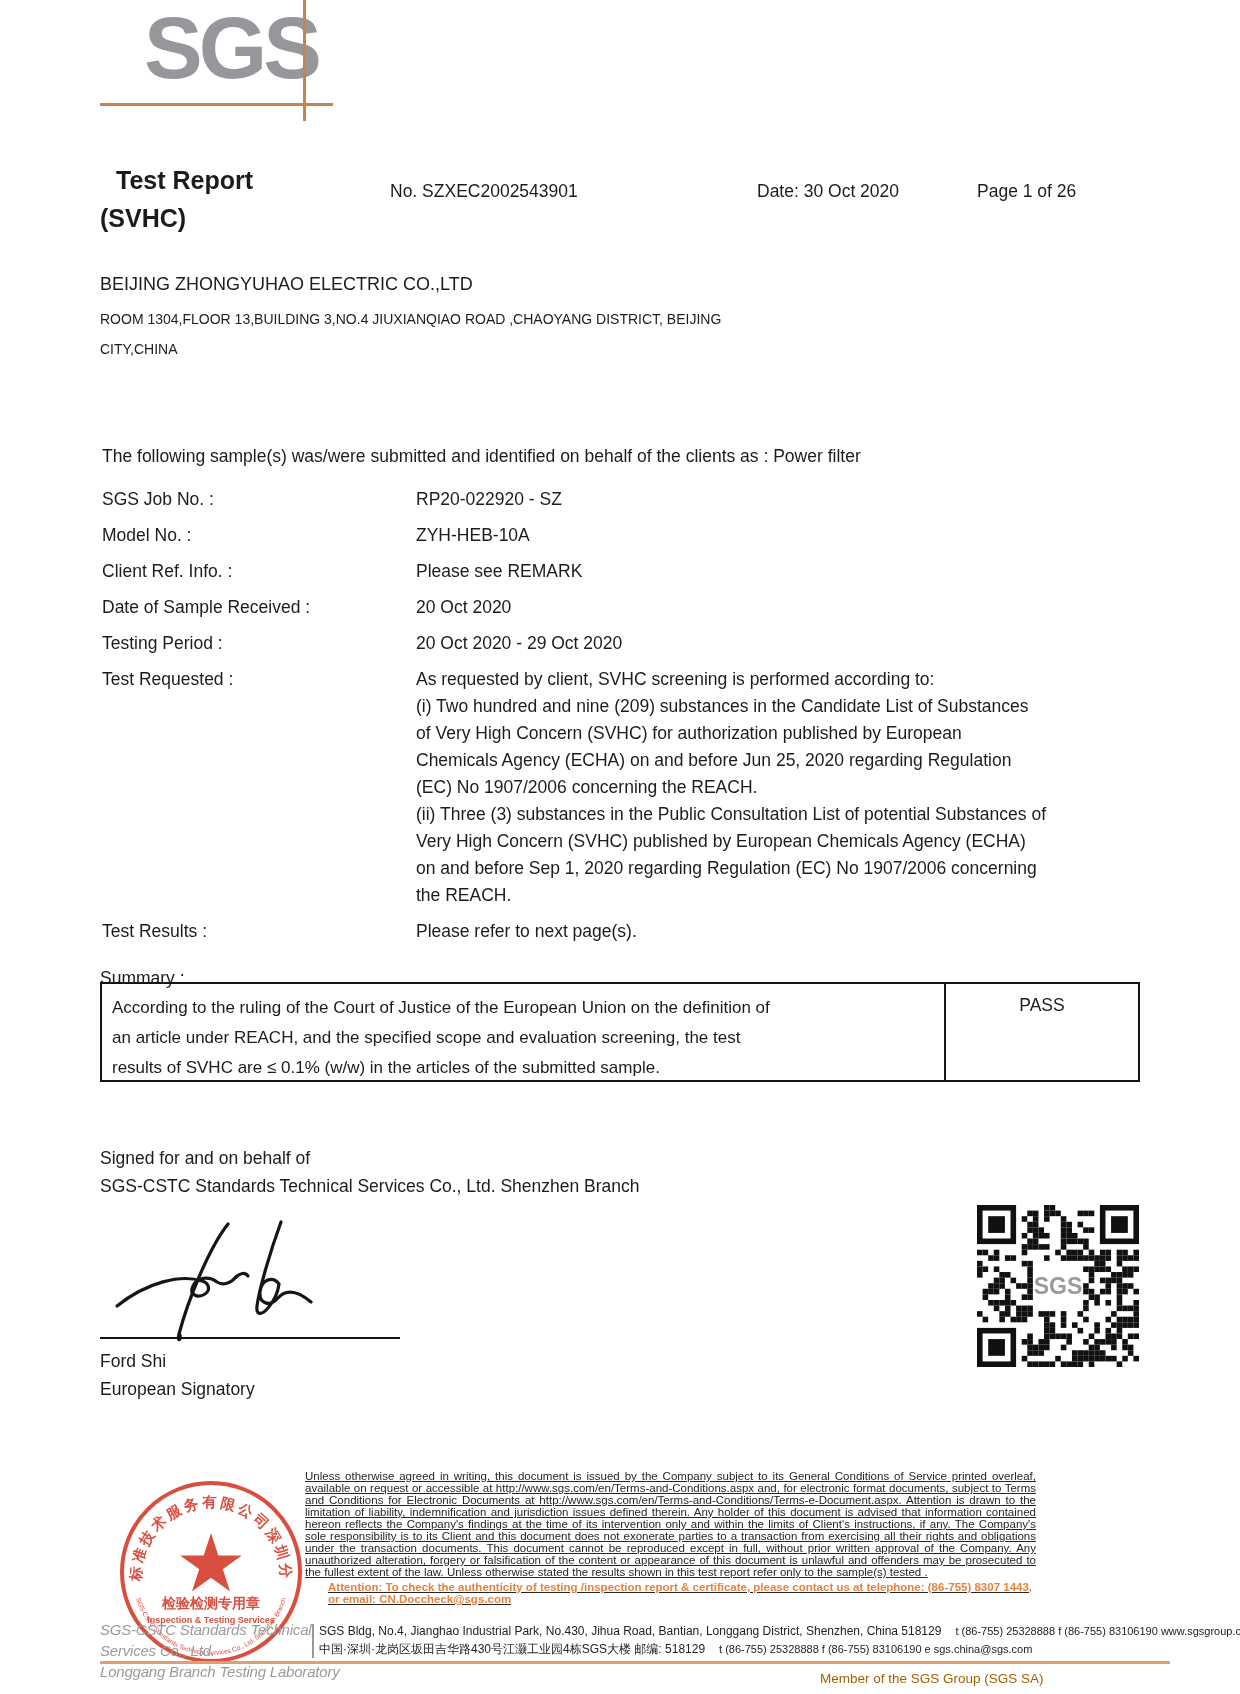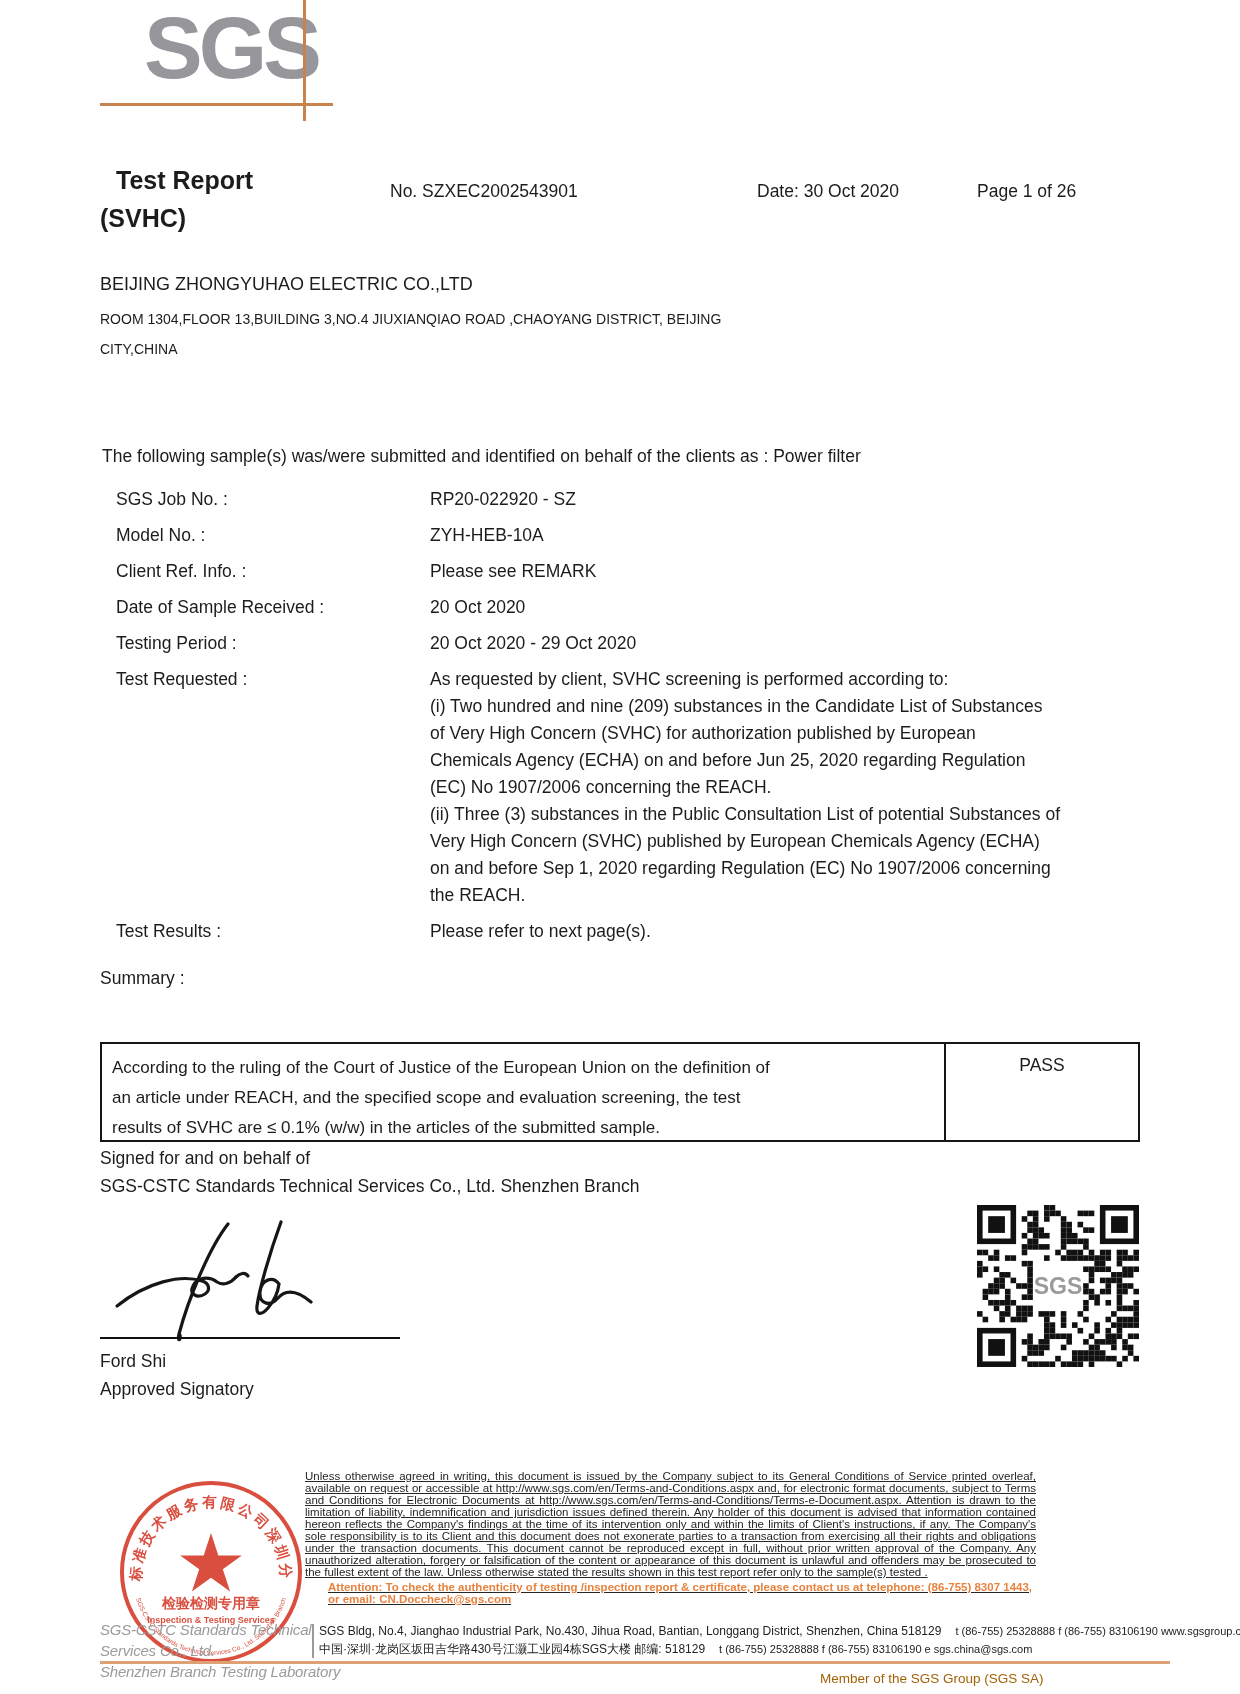--- a/index.html
+++ b/index.html
@@ -20,28 +20,28 @@
   #report-no{left:390px;}
   #report-date{left:757px;}
   #page-info{left:977px;}
 
   
   #client-name{left:100px;top:274px;font-size:18px;}
   #client-address{left:100px;top:304px;font-size:14px;line-height:30px;}
 
   
   #intro{left:102px;top:446px;font-size:17.5px;}
-  #fields{left:116px;top:486px;width:1040px;}
+  #fields{left:102px;top:486px;width:1040px;}
   .field-row{display:flex;align-items:flex-start;margin-bottom:9px;}
   .field-label{width:314px;flex:0 0 314px;font-size:17.5px;line-height:27px;}
   .field-value{flex:1;font-size:17.5px;line-height:27px;white-space:pre-line;}
 
   
   #summary-label{left:100px;top:968px;font-size:17.5px;}
-  #summary-box{left:100px;top:1042px;width:1036px;height:96px;border:2px solid #151515;display:flex;}
+  #summary-box{left:100px;top:982px;width:1036px;height:96px;border:2px solid #151515;display:flex;}
   #summary-text{width:824px;flex:0 0 824px;border-right:2px solid #151515;padding:9px 8px 0 10px;font-size:17px;line-height:30px;}
   #summary-result{flex:1;text-align:center;padding-top:11px;font-size:17.5px;}
 
   
   #signed-block{left:100px;top:1144px;font-size:17.5px;line-height:28px;}
   #signature-svg{left:105px;top:1218px;}
   #sig-line{left:100px;top:1337px;width:300px;height:2px;background:#111;}
   #signer-name{left:100px;top:1351px;font-size:17.5px;}
   #signer-title{left:100px;top:1379px;font-size:17.5px;}
 
@@ -142,21 +142,21 @@
   <svg class="abs" id="signature-svg" width="210" height="125" viewBox="0 0 210 125" xmlns="http://www.w3.org/2000/svg">
     <g fill="none" stroke="#161616" stroke-width="3.2" stroke-linecap="round">
       <path d="M123,6 C104,30 83,82 74,116 C72,124 76,123 75,117"></path>
       <path d="M12,88 C42,64 76,56 97,63 C104,65 106,72 100,76 C92,81 84,76 88,68 C92,59 104,58 112,64 C118,68 126,65 131,59"></path>
       <path d="M131,59 C135,55 140,54 143,58"></path>
       <path d="M176,4 C165,34 154,72 152,88 C151,97 156,98 163,90 C169,83 173,74 174,66 C168,58 156,61 155,74 C154,86 165,89 173,80 C182,70 194,74 206,84"></path>
     </g>
   </svg>
   <div class="abs" id="sig-line"></div>
   <div class="abs" id="signer-name">Ford Shi</div>
-  <div class="abs" id="signer-title">Approved Signatory</div>
+  <div class="abs" id="signer-title">European Signatory</div>
 
   <div class="abs" id="qr"><svg width="162" height="162" viewBox="0 0 162 162" xmlns="http://www.w3.org/2000/svg">
         <rect width="162" height="162" fill="#fff"></rect>
         <rect x="67.03" y="0.00" width="5.59" height="5.59" fill="#111"></rect>
         <rect x="72.62" y="0.00" width="5.59" height="5.59" fill="#111"></rect>
         <rect x="50.28" y="5.59" width="5.59" height="5.59" fill="#111"></rect>
         <rect x="55.86" y="5.59" width="5.59" height="5.59" fill="#111"></rect>
         <rect x="67.03" y="5.59" width="5.59" height="5.59" fill="#111"></rect>
         <rect x="72.62" y="5.59" width="5.59" height="5.59" fill="#111"></rect>
         <rect x="78.21" y="5.59" width="5.59" height="5.59" fill="#111"></rect>
@@ -449,21 +449,21 @@
     </text>
     <text font-size="6.5" fill="#d6402f">
       <textPath href="#arcBottom" startOffset="50%" text-anchor="middle">SGS-CSTC Standards Technical Services Co., Ltd. Shenzhen Branch</textPath>
     </text>
     <polygon fill="#d6402f" points="95,56 102.3,78.4 125.8,78.4 106.8,92.2 114.1,114.6 95,100.8 75.9,114.6 83.2,92.2 64.2,78.4 87.7,78.4"></polygon>
     <text x="95" y="131" text-anchor="middle" font-size="14" font-weight="bold" fill="#d6402f">检验检测专用章</text>
     <text x="95" y="146" text-anchor="middle" font-size="9" font-weight="bold" fill="#d6402f">Inspection &amp; Testing Services</text>
   </svg>
   <div class="abs" id="stamp-company">
     <div>SGS-CSTC Standards Technical Services Co., Ltd.</div>
-    <div>Shenzhen Branch Testing Laboratory</div>
+    <div>Longgang Branch Testing Laboratory</div>
   </div>
 
   <div class="abs" id="fineprint">
     <span>Unless otherwise agreed in writing, this document is issued by the Company subject to its General Conditions of Service printed overleaf, available on request or accessible at http://www.sgs.com/en/Terms-and-Conditions.aspx and, for electronic format documents, subject to Terms and Conditions for Electronic Documents at http://www.sgs.com/en/Terms-and-Conditions/Terms-e-Document.aspx. Attention is drawn to the limitation of liability, indemnification and jurisdiction issues defined therein. Any holder of this document is advised that information contained hereon reflects the Company's findings at the time of its intervention only and within the limits of Client's instructions, if any. The Company's sole responsibility is to its Client and this document does not exonerate parties to a transaction from exercising all their rights and obligations under the transaction documents. This document cannot be reproduced except in full, without prior written approval of the Company. Any unauthorized alteration, forgery or falsification of the content or appearance of this document is unlawful and offenders may be prosecuted to the fullest extent of the law. Unless otherwise stated the results shown in this test report refer only to the sample(s) tested .</span>
     <div id="attention">Attention: To check the authenticity of testing /inspection report &amp; certificate, please contact us at telephone: (86-755) 8307 1443, or email: CN.Doccheck@sgs.com</div>
   </div>
   <div class="abs" id="footer-vline"></div>
   <div class="abs" id="address-block">
     <div class="addr-row">
       <span class="addr-small">SGS Bldg, No.4, Jianghao Industrial Park, No.430, Jihua Road, Bantian, Longgang District, Shenzhen, China  518129</span>

